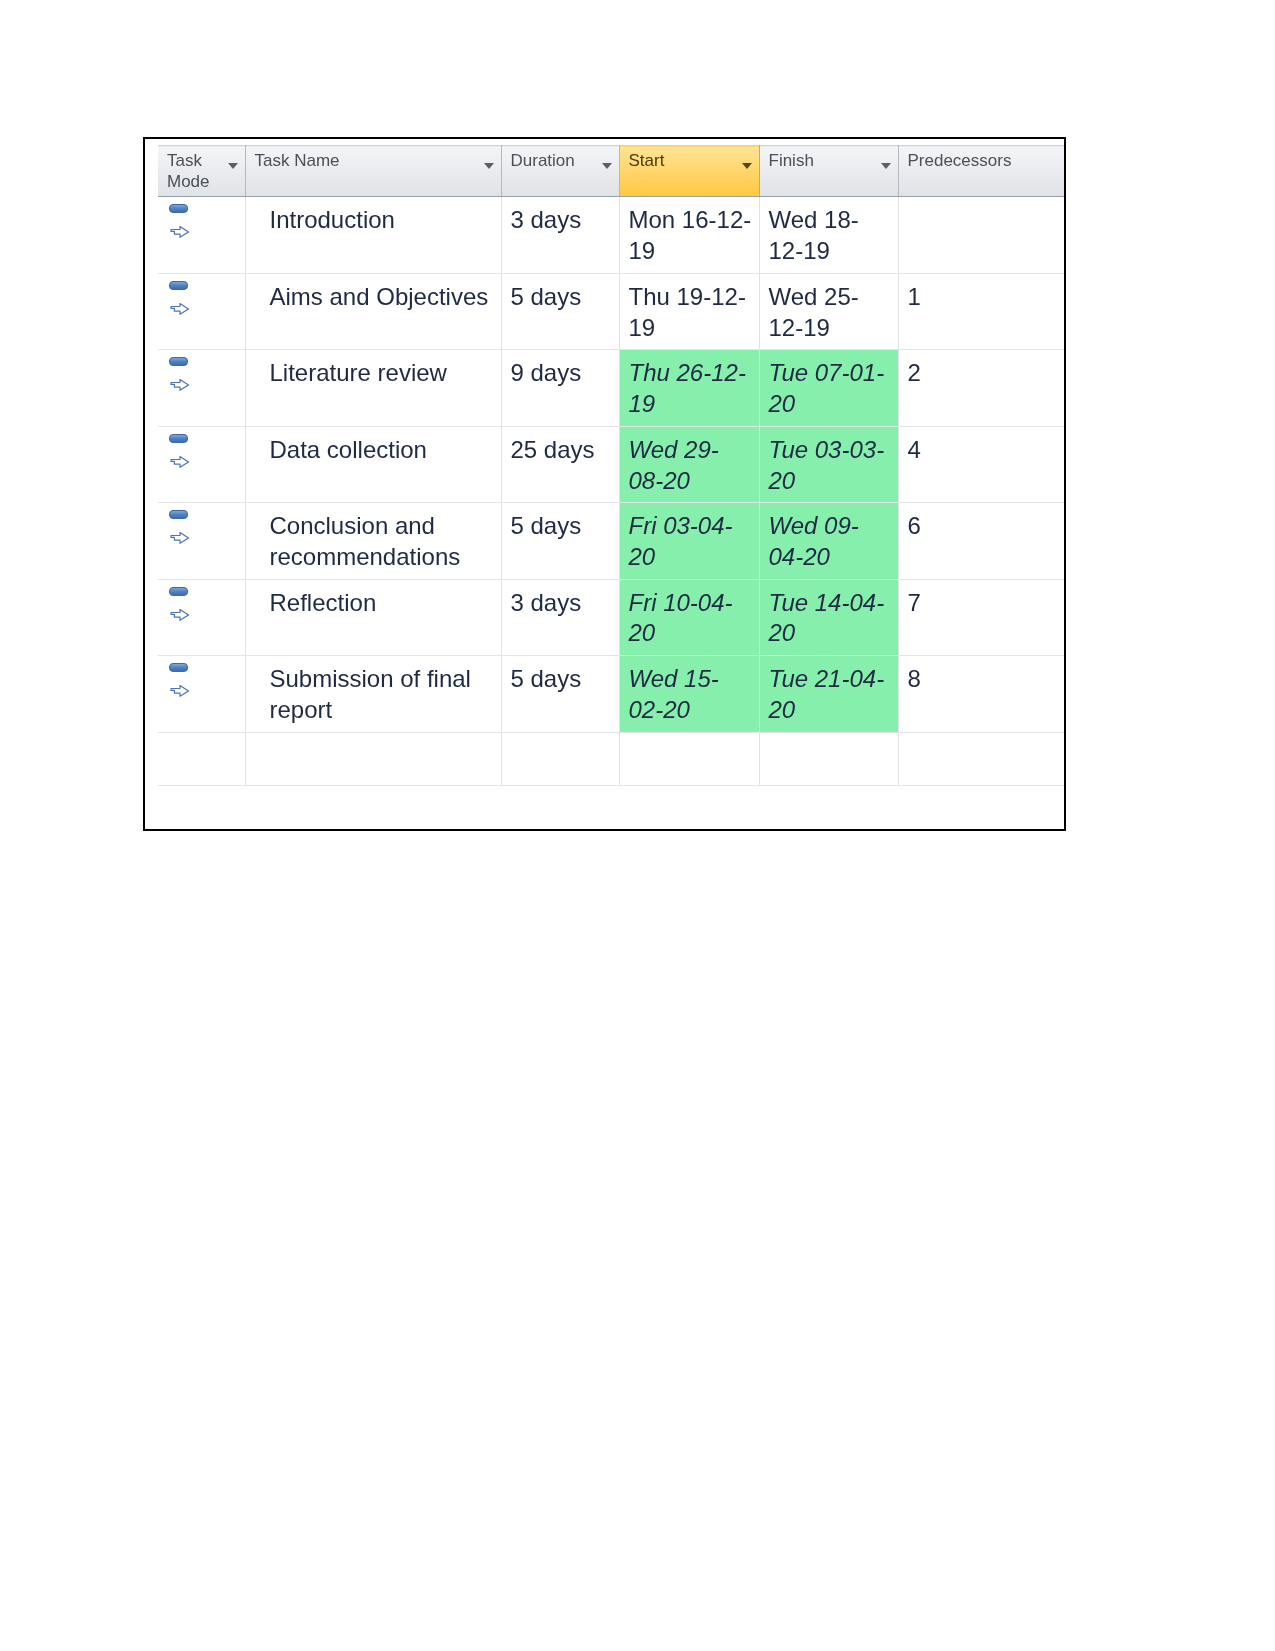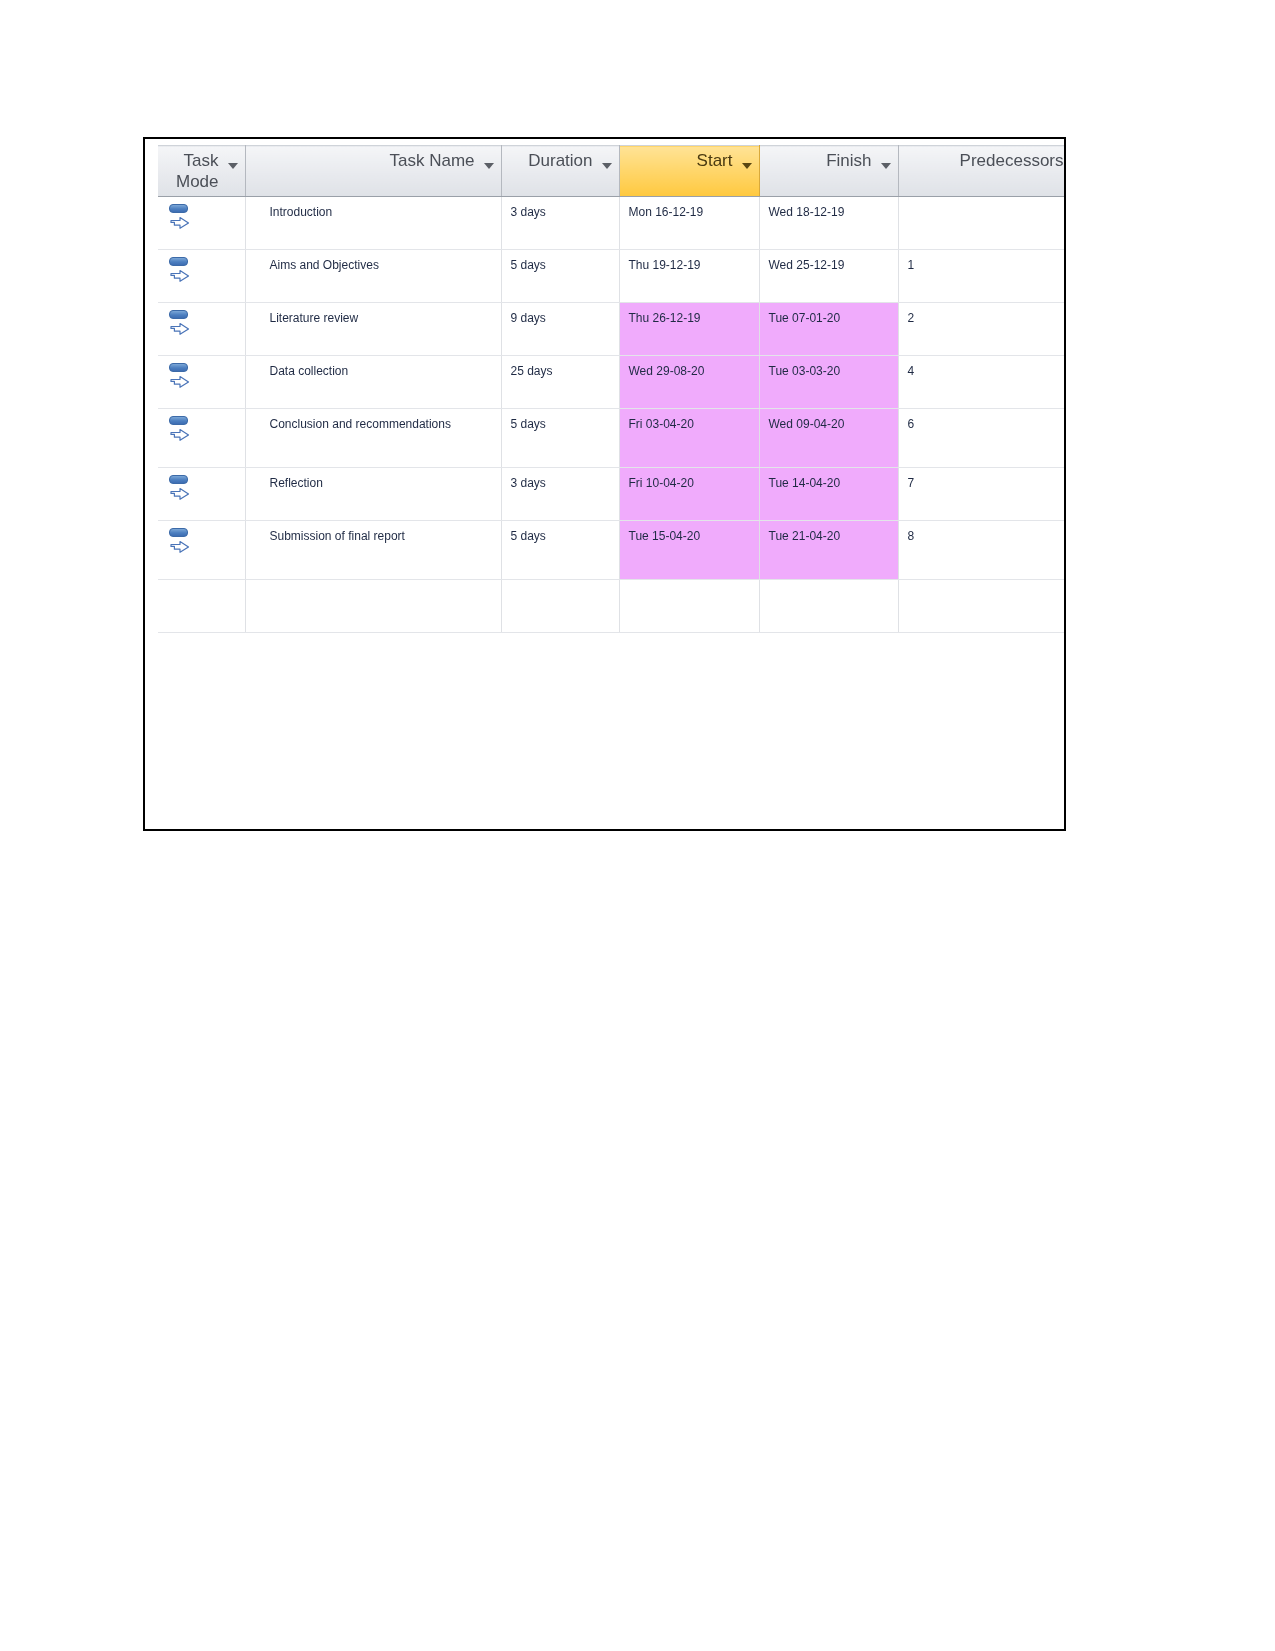--- a/index.html
+++ b/index.html
@@ -74,58 +74,57 @@
   }
   thead th.sel {
     background: linear-gradient(to bottom, #ffe08a 0%, #ffd association 0%, #ffd566 45%, #ffc83d 100%);
     background: linear-gradient(to bottom, #ffe396 0%, #ffd76e 45%, #ffc93f 100%);
     color: #4a3a10;
     border-right: 1px solid #d9a93a;
   }
   thead th .hdr-label {
     display: block;
     padding-right: 18px;
-    text-align: right;
   }
   .filter-arrow {
     position: absolute;
     right: 7px;
     top: 17px;
     width: 0; height: 0;
     border-left: 5px solid transparent;
     border-right: 5px solid transparent;
     border-top: 6px solid #5b5f66;
   }
   thead th.sel .filter-arrow { border-top-color: #5a4712; }
 
   
   tbody td {
     border-right: 1px solid #dfe1e5;
     border-bottom: 1px solid #e3e5e9;
     color: #1f2a44;
-    font-size: 12px;
+    font-size: 24px;
     vertical-align: top;
     padding: 8px 6px 6px 8px;
     box-sizing: border-box;
     background: #ffffff;
     line-height: 1.28;
   }
   tbody tr { height: 53px; }
   tbody tr.tall { height: 59px; }
 
   td.cell-mode {
     padding: 6px 0 0 10px;
   }
   td.cell-name   { padding-left: 24px; }
   td.cell-dur    { padding-left: 9px; }
   td.cell-start  { padding-left: 9px; }
   td.cell-finish { padding-left: 9px; }
   td.cell-pred   { padding-left: 9px; }
 
-  td.hl { background: #f0abfc; }
+  td.hl { background: #86efac; font-style: italic; }
 
   tr.spacer-row td {
     border-bottom: 1px solid #e3e5e9;
     height: 10px;
     padding: 0;
   }
 
   
   .mode-icon {
     display: block;
@@ -286,21 +285,21 @@
             <td class="cell-mode">
               <span class="mode-icon">
                 <span class="bar"></span>
                 <span class="arrow"><svg width="20" height="14" viewBox="0 0 20 14" xmlns="http://www.w3.org/2000/svg">
                     <path d="M1 4.5 H10 V1.5 L18.5 6.9 L10 12.3 V9.2 H4.4 V6.4 H1 Z" fill="#ffffff" stroke="#4a74b8" stroke-width="1.2" stroke-linejoin="round"></path>
                   </svg></span>
               </span>
             </td>
             <td class="cell-name">Submission of final report</td>
             <td class="cell-dur">5 days</td>
-            <td class="cell-start hl">Tue 15-04-20</td>
+            <td class="cell-start hl">Wed 15-02-20</td>
             <td class="cell-finish hl">Tue 21-04-20</td>
             <td class="cell-pred">8</td>
           </tr>
           <tr class="spacer-row">
             <td></td>
             <td></td>
             <td></td>
             <td></td>
             <td></td>
             <td></td>

